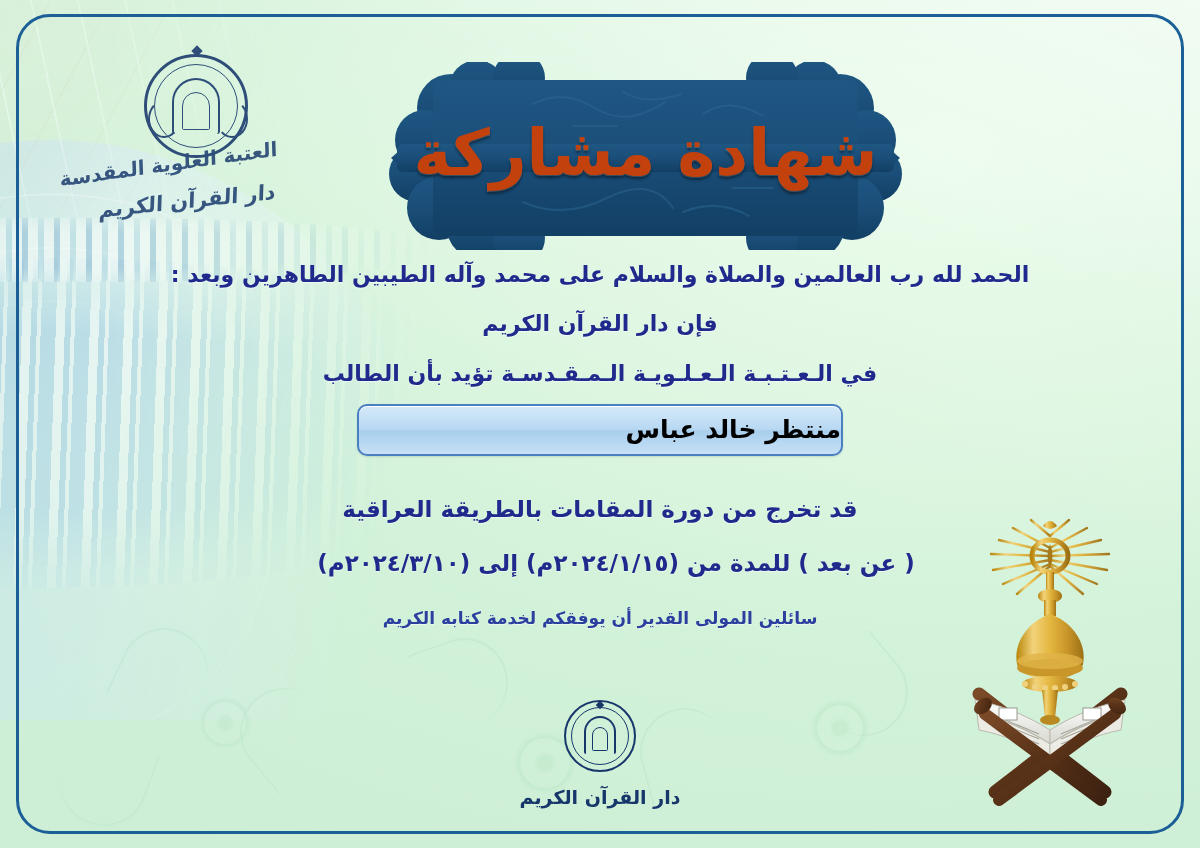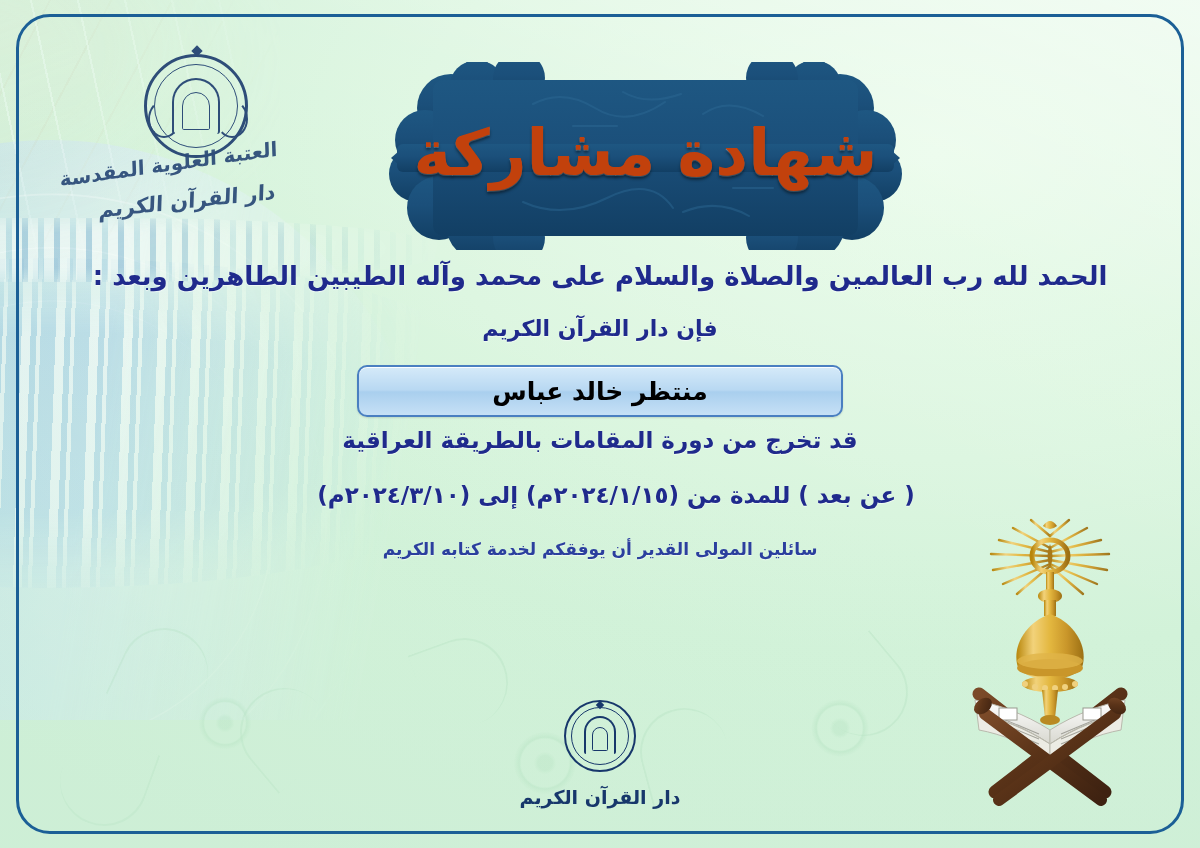--- a/index.html
+++ b/index.html
@@ -279,35 +279,34 @@
     top: 262px;
     text-align: center;
     direction: rtl;
   }
   .bline {
     color: #1f2a8c;
     font-weight: bold;
     text-shadow: 0 1px 1px rgba(255,255,255,0.6);
     line-height: 1.15;
   }
-  .bline.l1 { font-size: 26px; margin-bottom: 24px; letter-spacing: 0px; }
+  .bline.l1 { font-size: 22px; margin-bottom: 24px; letter-spacing: 0px; }
   .bline.l2 { font-size: 22px; margin-bottom: 24px; }
   .bline.l3 { font-size: 22px; margin-bottom: 18px; letter-spacing: 1px; }
 
   .name-box {
     width: 486px;
     height: 52px;
-    margin: 0 auto 10px auto;
+    margin: 0 auto 40px auto;
     border: 2px solid #4a7fc1;
     border-radius: 10px;
     background: linear-gradient(180deg, #d5eaf9 0%, #b8d8f2 48%, #a9cfee 52%, #c6e0f6 100%);
     box-shadow: inset 0 1px 0 rgba(255,255,255,0.9), 0 1px 2px rgba(0,0,0,0.12);
     display: flex;
     align-items: center;
-    justify-content: center;
     box-sizing: border-box;
   }
   .name-text {
     color: #000000;
     font-size: 25px;
     font-weight: bold;
     letter-spacing: 0px;
     direction: rtl;
   }
 
@@ -476,20 +475,21 @@
         <path d="M200 64 l44 0"></path>
         <path d="M360 126 l40 0"></path>
       </g>
     </svg>
     <div class="title-text">شهادة مشاركة</div>
   </div>
 
   <div class="body-lines">
     <div class="bline l1">الحمد لله رب العالمين والصلاة والسلام على محمد وآله الطيبين الطاهرين وبعد :</div>
     <div class="bline l2">فإن دار القرآن الكريم</div>
+    <div class="bline l3">في الـعـتـبـة الـعـلـويـة الـمـقـدسـة تؤيد بأن الطالب</div>
 
     <div class="name-box">
       <span class="name-text">منتظر خالد عباس</span>
     </div>
 
     <div class="bline l4">قد تخرج من دورة المقامات بالطريقة العراقية</div>
     <div class="bline l5">( عن بعد ) للمدة من (٢٠٢٤/١/١٥م) إلى (٢٠٢٤/٣/١٠م)</div>
     <div class="bline closing">سائلين المولى القدير أن يوفقكم لخدمة كتابه الكريم</div>
   </div>
 

